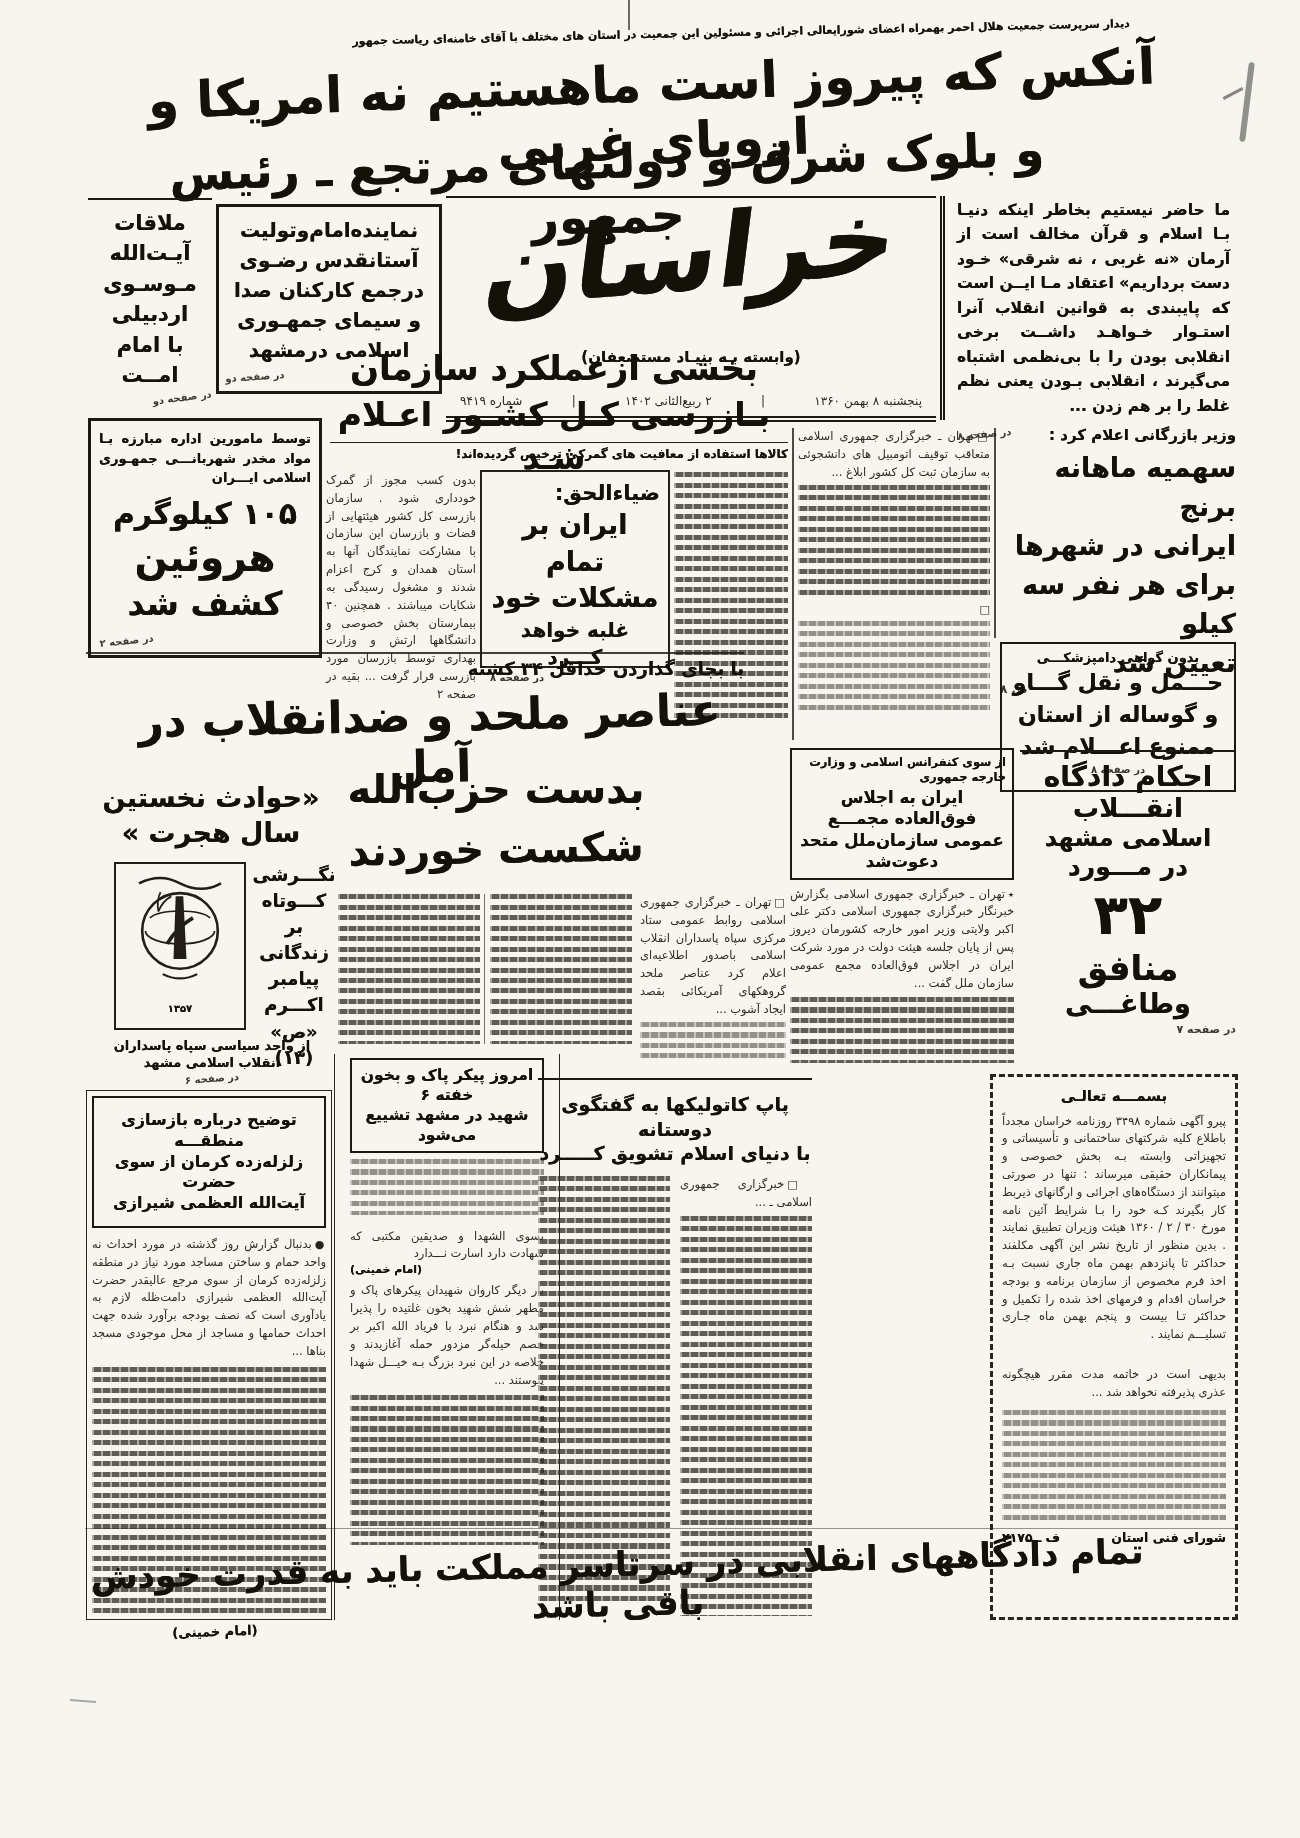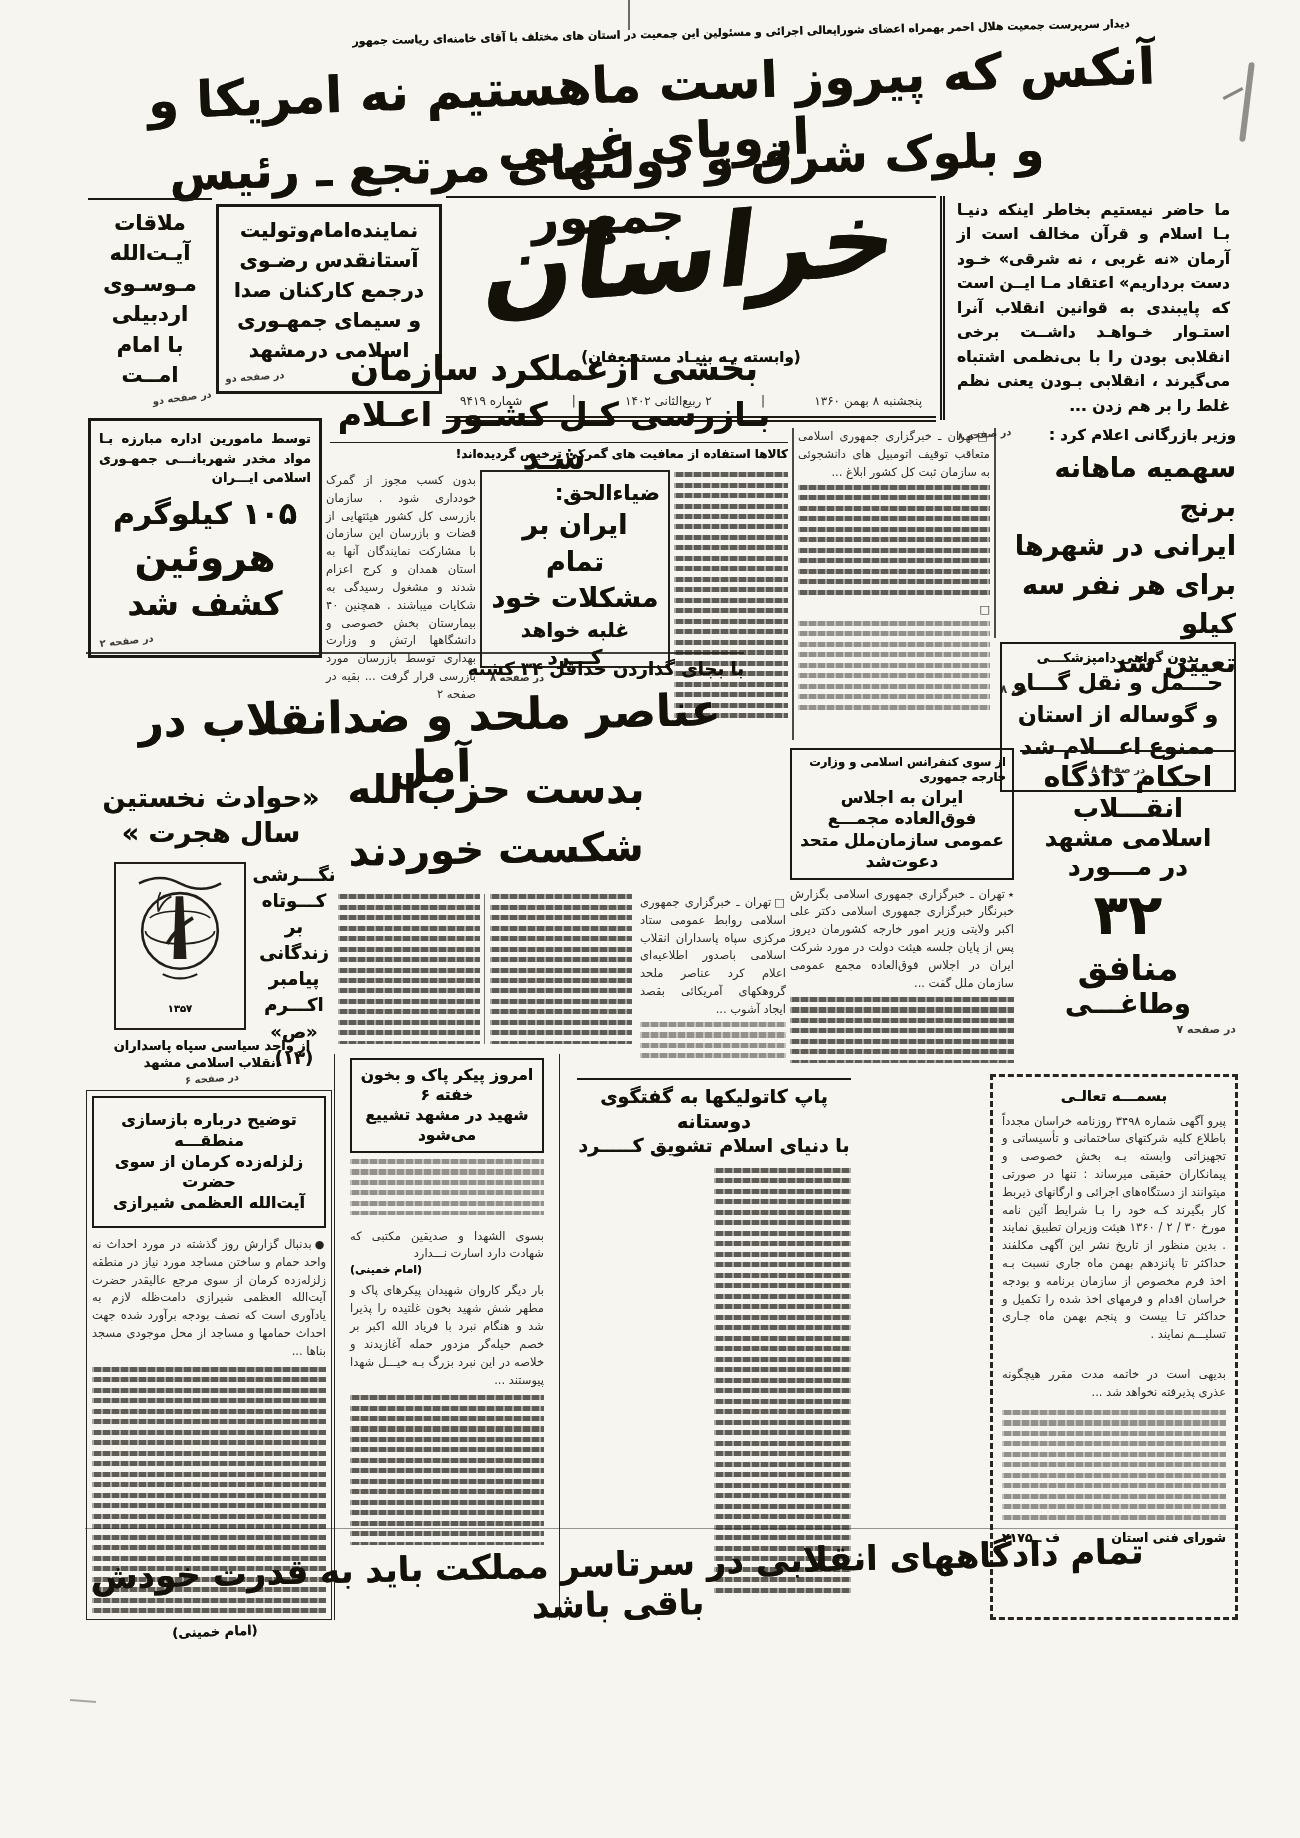--- a/index.html
+++ b/index.html
@@ -235,24 +235,30 @@
       <div class="hv" style="font-size:15.5px">امروز پیکر پاک و بخون خفته ۶</div>
       <div class="hv" style="font-size:15.5px">شهید در مشهد تشییع می‌شود</div>
     </div>
     <div class="sim light" style="height:56px;margin-top:6px"></div>
     <div class="excerpt" style="margin-top:13px">بسوی الشهدا و صدیقین مکتبی که شهادت دارد اسارت نـــدارد</div>
     <div class="hv l" style="font-size:11px">(امام خمینی)</div>
     <div class="excerpt" style="margin-top:5px">بار دیگر کاروان شهیدان پیکرهای پاک و مطهر شش شهید بخون غلتیده را پذیرا شد و هنگام نبرد با فریاد الله اکبر بر خصم حیله‌گر مزدور حمله آغازیدند و خلاصه در این نبرد بزرگ بـه خیـــل شهدا پیوستند ...</div>
     <div class="sim" style="height:150px;margin-top:6px"></div>
   </section>
 
-  <section class="abs" style="left:577px;top:1078px;width:274px;height:542px;border-top:2.5px solid #1c1913;padding-top:4px">
+  <section class="abs" style="left:538px;top:1078px;width:274px;height:542px;border-top:2.5px solid #1c1913;padding-top:12px">
     <div class="hv c" style="font-size:19px">پاپ کاتولیکها به گفتگوی دوستانه</div>
     <div class="hv c" style="font-size:19px">با دنیای اسلام تشویق کـــــرد</div>
     <div style="display:flex;gap:10px;margin-top:10px">
+      <div style="width:50%">
+        <div class="excerpt">
+          <span class="bullet">□</span><span>خبرگزاری جمهوری اسلامی ـ ...</span>
+        </div>
+        <div class="sim" style="height:400px;margin-top:4px"></div>
+      </div>
       <div style="width:50%">
         <div class="sim" style="height:430px"></div>
       </div>
     </div>
   </section>
 
   <section class="abs" style="left:990px;top:1074px;width:248px;height:546px;border:3.5px dashed #2a261f;padding:10px 9px">
     <div class="hv c" style="font-size:15px;margin-bottom:6px">بسمـــه تعالـی</div>
     <div class="excerpt">پیرو آگهی شماره ۳۴۹۸ روزنامه خراسان مجدداً باطلاع کلیه شرکتهای ساختمانی و تأسیساتی و تجهیزاتی وابسته بـه بخش خصوصی و پیمانکاران حقیقی میرساند : تنها در صورتی میتوانند از دستگاه‌های اجرائی و ارگانهای ذیربط کار بگیرند کـه خود را بـا شرایط آئین نامه مورخ ۳۰ / ۲ / ۱۳۶۰ هیئت وزیران تطبیق نمایند . بدین منظور از تاریخ نشر این آگهی مکلفند حداکثر تا پانزدهم بهمن ماه جاری نسبت بـه اخذ فرم مخصوص از سازمان برنامه و بودجه خراسان اقدام و فرمهای اخذ شده را تکمیل و حداکثر تـا بیست و پنجم بهمن ماه جـاری تسلیـــم نمایند .</div>
     <div class="excerpt" style="margin-top:22px">بدیهی است در خاتمه مدت مقرر هیچگونه عذری پذیرفته نخواهد شد ...</div>

